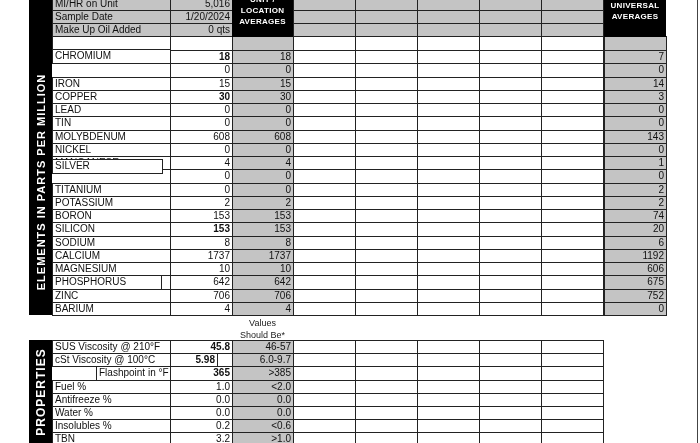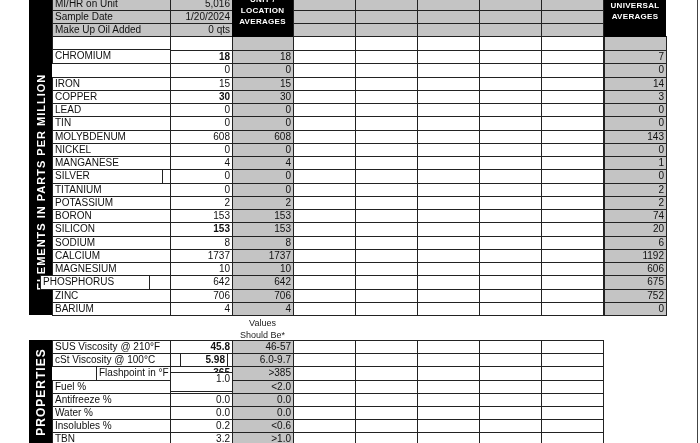--- a/index.html
+++ b/index.html
@@ -148,21 +148,21 @@
     <div class="cell gray num" style="left: 604px; top: 143px; width: 63px; height: 14px;">0</div>
     <div class="cell white lbl" style="left: 52px; top: 156px; width: 119px; height: 14px;">MANGANESE</div>
     <div class="cell white num" style="left: 170px; top: 156px; width: 63px; height: 14px;">4</div>
     <div class="cell gray num" style="left: 232px; top: 156px; width: 62px; height: 14px;">4</div>
     <div class="cell white" style="left: 293px; top: 156px; width: 63px; height: 14px;"></div>
     <div class="cell white" style="left: 355px; top: 156px; width: 63px; height: 14px;"></div>
     <div class="cell white" style="left: 417px; top: 156px; width: 63px; height: 14px;"></div>
     <div class="cell white" style="left: 479px; top: 156px; width: 63px; height: 14px;"></div>
     <div class="cell white" style="left: 541px; top: 156px; width: 63px; height: 14px;"></div>
     <div class="cell gray num" style="left: 604px; top: 156px; width: 63px; height: 14px;">1</div>
-    <div class="cell white lbl" style="left: 52px; top: 169px; width: 111px; height: 15px;">SILVER</div>
+    <div class="cell white lbl" style="left: 52px; top: 159px; width: 111px; height: 15px;">SILVER</div>
     <div class="cell white num" style="left: 170px; top: 169px; width: 63px; height: 15px;">0</div>
     <div class="cell gray num" style="left: 232px; top: 169px; width: 62px; height: 15px;">0</div>
     <div class="cell white" style="left: 293px; top: 169px; width: 63px; height: 15px;"></div>
     <div class="cell white" style="left: 355px; top: 169px; width: 63px; height: 15px;"></div>
     <div class="cell white" style="left: 417px; top: 169px; width: 63px; height: 15px;"></div>
     <div class="cell white" style="left: 479px; top: 169px; width: 63px; height: 15px;"></div>
     <div class="cell white" style="left: 541px; top: 169px; width: 63px; height: 15px;"></div>
     <div class="cell gray num" style="left: 604px; top: 169px; width: 63px; height: 15px;">0</div>
     <div class="cell white lbl" style="left: 52px; top: 183px; width: 119px; height: 14px;">TITANIUM</div>
     <div class="cell white num" style="left: 170px; top: 183px; width: 63px; height: 14px;">0</div>
@@ -220,21 +220,21 @@
     <div class="cell gray num" style="left: 604px; top: 249px; width: 63px; height: 14px;">1192</div>
     <div class="cell white lbl" style="left: 52px; top: 262px; width: 119px; height: 14px;">MAGNESIUM</div>
     <div class="cell white num" style="left: 170px; top: 262px; width: 63px; height: 14px;">10</div>
     <div class="cell gray num" style="left: 232px; top: 262px; width: 62px; height: 14px;">10</div>
     <div class="cell white" style="left: 293px; top: 262px; width: 63px; height: 14px;"></div>
     <div class="cell white" style="left: 355px; top: 262px; width: 63px; height: 14px;"></div>
     <div class="cell white" style="left: 417px; top: 262px; width: 63px; height: 14px;"></div>
     <div class="cell white" style="left: 479px; top: 262px; width: 63px; height: 14px;"></div>
     <div class="cell white" style="left: 541px; top: 262px; width: 63px; height: 14px;"></div>
     <div class="cell gray num" style="left: 604px; top: 262px; width: 63px; height: 14px;">606</div>
-    <div class="cell white lbl" style="left: 40px; top: 275px; width: 110px; height: 15px;">PHOSPHORUS</div>
+    <div class="cell white lbl" style="left: 52px; top: 275px; width: 110px; height: 15px;">PHOSPHORUS</div>
     <div class="cell white num" style="left: 170px; top: 275px; width: 63px; height: 15px;">642</div>
     <div class="cell gray num" style="left: 232px; top: 275px; width: 62px; height: 15px;">642</div>
     <div class="cell white" style="left: 293px; top: 275px; width: 63px; height: 15px;"></div>
     <div class="cell white" style="left: 355px; top: 275px; width: 63px; height: 15px;"></div>
     <div class="cell white" style="left: 417px; top: 275px; width: 63px; height: 15px;"></div>
     <div class="cell white" style="left: 479px; top: 275px; width: 63px; height: 15px;"></div>
     <div class="cell white" style="left: 541px; top: 275px; width: 63px; height: 15px;"></div>
     <div class="cell gray num" style="left: 604px; top: 275px; width: 63px; height: 15px;">675</div>
     <div class="cell white lbl" style="left: 52px; top: 289px; width: 119px; height: 14px;">ZINC</div>
     <div class="cell white num" style="left: 170px; top: 289px; width: 63px; height: 14px;">706</div>
@@ -268,37 +268,37 @@
 <div id="properties-rows">
     <div class="cell white lbl" style="left: 52px; top: 340px; width: 119px; height: 14px;">SUS Viscosity @ 210°F</div>
     <div class="cell white num bold" style="left: 170px; top: 340px; width: 63px; height: 14px;">45.8</div>
     <div class="cell gray num" style="left: 232px; top: 340px; width: 62px; height: 14px;">46-57</div>
     <div class="cell white" style="left: 293px; top: 340px; width: 63px; height: 14px;"></div>
     <div class="cell white" style="left: 355px; top: 340px; width: 63px; height: 14px;"></div>
     <div class="cell white" style="left: 417px; top: 340px; width: 63px; height: 14px;"></div>
     <div class="cell white" style="left: 479px; top: 340px; width: 63px; height: 14px;"></div>
     <div class="cell white" style="left: 541px; top: 340px; width: 63px; height: 14px;"></div>
     <div class="cell white lbl" style="left: 52px; top: 353px; width: 119px; height: 14px;">cSt Viscosity @ 100°C</div>
-    <div class="cell white num bold" style="left: 180px; top: 353px; width: 48px; height: 14px;">5.98</div>
+    <div class="cell white num bold" style="left: 170px; top: 353px; width: 48px; height: 14px;">5.98</div>
     <div class="cell gray num" style="left: 232px; top: 353px; width: 62px; height: 26px;">6.0-9.7</div>
     <div class="cell white" style="left: 293px; top: 353px; width: 63px; height: 14px;"></div>
     <div class="cell white" style="left: 355px; top: 353px; width: 63px; height: 14px;"></div>
     <div class="cell white" style="left: 417px; top: 353px; width: 63px; height: 14px;"></div>
     <div class="cell white" style="left: 479px; top: 353px; width: 63px; height: 14px;"></div>
     <div class="cell white" style="left: 541px; top: 353px; width: 63px; height: 14px;"></div>
     <div class="cell white lbl" style="left: 52px; top: 366px; width: 119px; height: 15px; margin-left: 44px;">Flashpoint in °F</div>
     <div class="cell white num bold" style="left: 170px; top: 366px; width: 63px; height: 15px;">365</div>
     <div class="cell gray num" style="left: 232px; top: 366px; width: 62px; height: 15px;">&gt;385</div>
     <div class="cell white" style="left: 293px; top: 366px; width: 63px; height: 15px;"></div>
     <div class="cell white" style="left: 355px; top: 366px; width: 63px; height: 15px;"></div>
     <div class="cell white" style="left: 417px; top: 366px; width: 63px; height: 15px;"></div>
     <div class="cell white" style="left: 479px; top: 366px; width: 63px; height: 15px;"></div>
     <div class="cell white" style="left: 541px; top: 366px; width: 63px; height: 15px;"></div>
     <div class="cell white lbl" style="left: 52px; top: 380px; width: 119px; height: 14px;">Fuel %</div>
-    <div class="cell white num" style="left: 170px; top: 372px; width: 63px; height: 20px;">1.0</div>
+    <div class="cell white num" style="left: 170px; top: 380px; width: 63px; height: 20px;">1.0</div>
     <div class="cell gray num" style="left: 232px; top: 380px; width: 62px; height: 14px;">&lt;2.0</div>
     <div class="cell white" style="left: 293px; top: 380px; width: 63px; height: 14px;"></div>
     <div class="cell white" style="left: 355px; top: 380px; width: 63px; height: 14px;"></div>
     <div class="cell white" style="left: 417px; top: 380px; width: 63px; height: 14px;"></div>
     <div class="cell white" style="left: 479px; top: 380px; width: 63px; height: 14px;"></div>
     <div class="cell white" style="left: 541px; top: 380px; width: 63px; height: 14px;"></div>
     <div class="cell white lbl" style="left: 52px; top: 393px; width: 119px; height: 14px;">Antifreeze %</div>
     <div class="cell white num" style="left: 170px; top: 393px; width: 63px; height: 14px;">0.0</div>
     <div class="cell gray num" style="left: 232px; top: 393px; width: 62px; height: 14px;">0.0</div>
     <div class="cell white" style="left: 293px; top: 393px; width: 63px; height: 14px;"></div>

